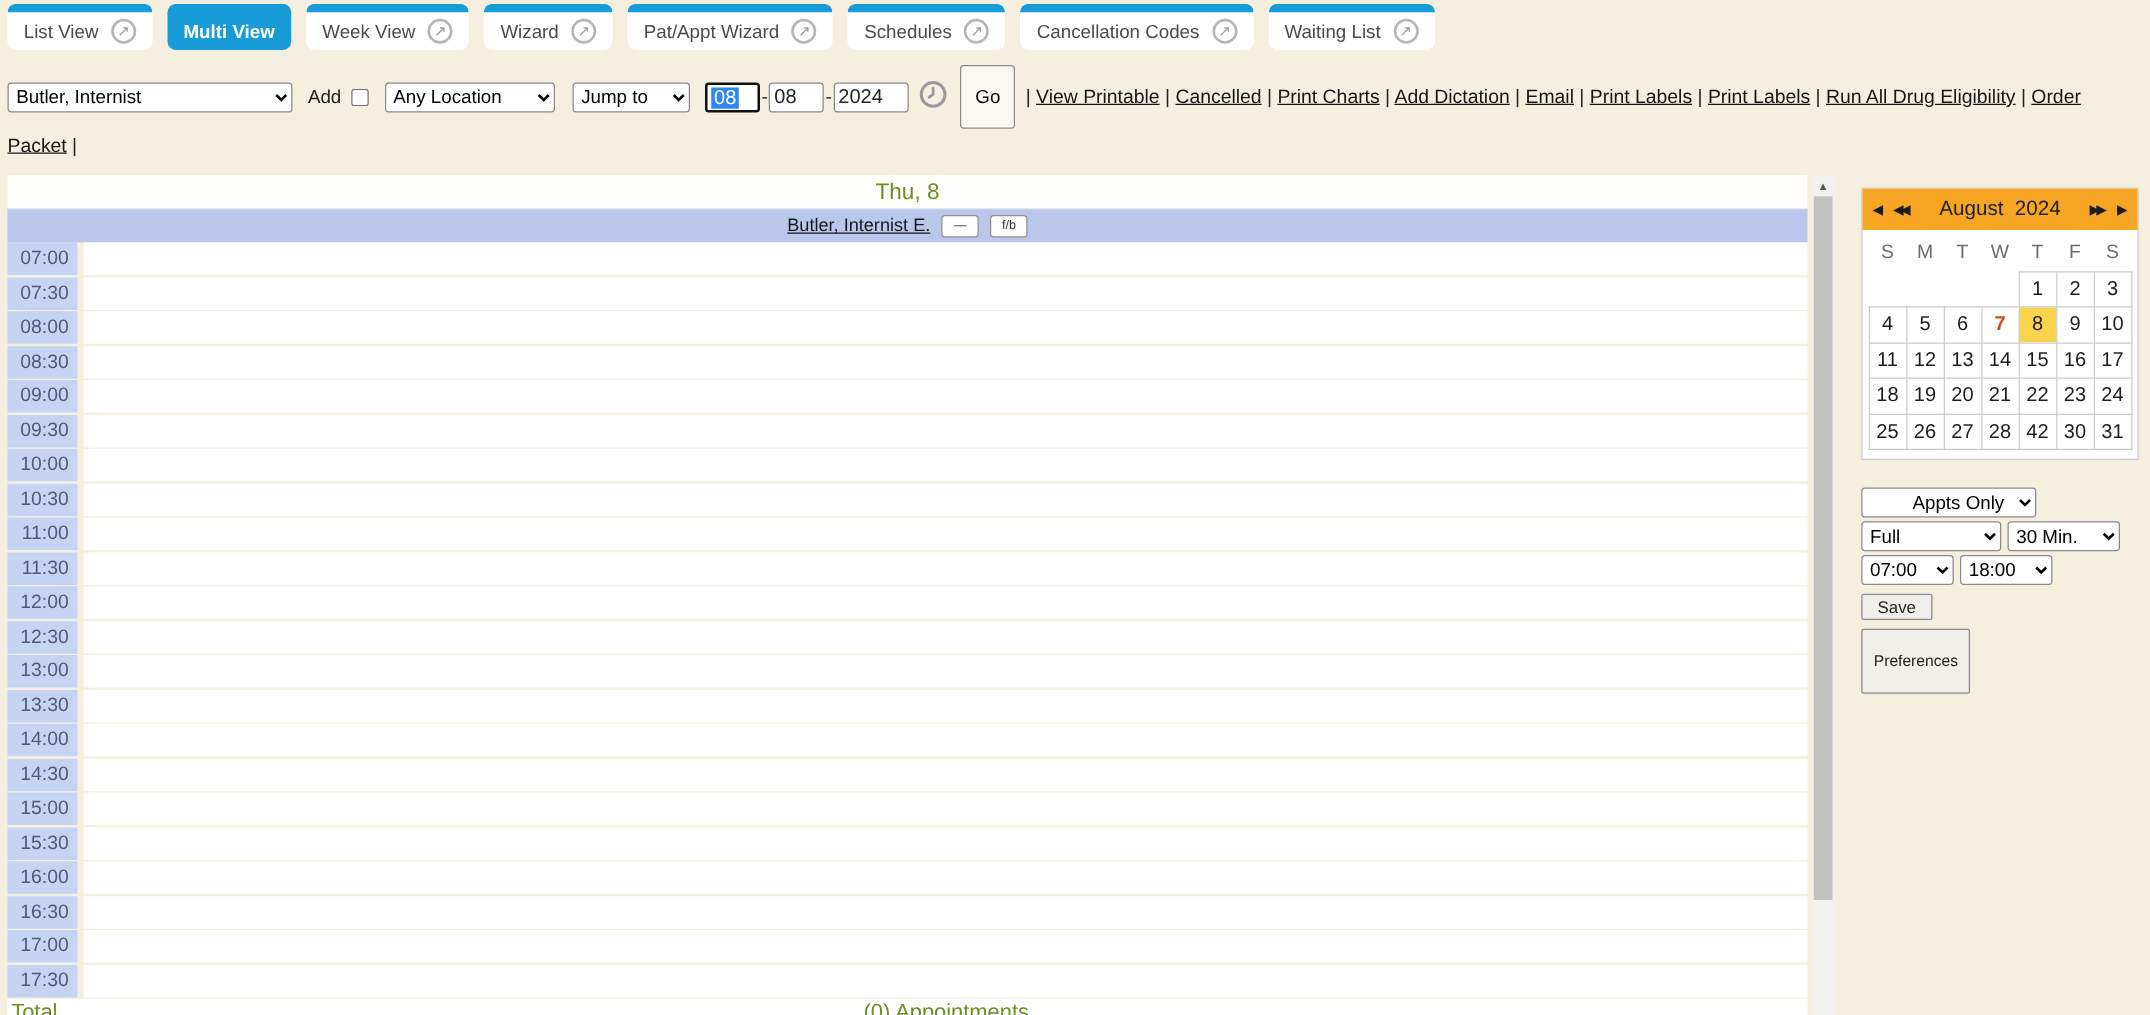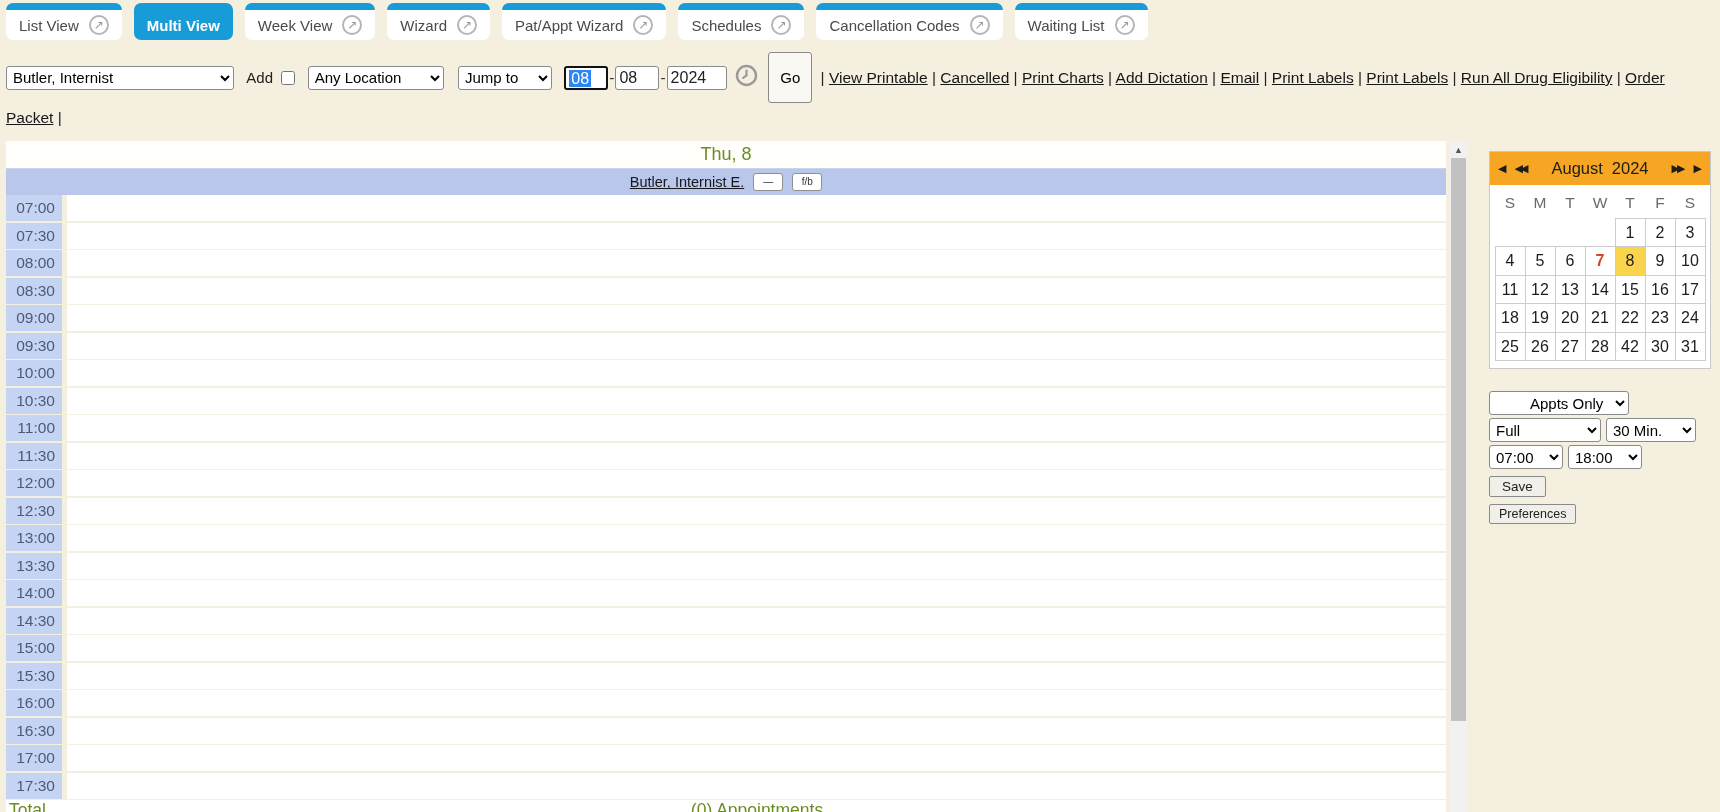--- a/index.html
+++ b/index.html
@@ -126,21 +126,21 @@
   .sel-size { width:112px; margin-right:5px; }
   .sel-interval { width:90px; }
   .sel-start { width:74px; margin-right:5px; }
   .sel-end { width:74px; }
   .side-btn {
     display:block; font-family:"Liberation Sans", sans-serif;
     background:#f1efea; border:1px solid #8a8a8a; border-radius:2px;
     cursor:pointer; color:#222;
   }
   .save-btn { margin-top:7px; font-size:13.5px; padding:2px 12px;text-align:center; }
-  .prefs-btn { margin-top:7px; font-size:12.5px; padding:2px 9px; }
+  .prefs-btn { margin-top:7px; font-size:12.5px; padding:18px 9px; }
 </style>
 </head>
 <body>
 
 <div class="tabbar">
     <div class="tab">
       <span>List View</span>
       <span class="tab-icon">↗</span>
     </div>
     <div class="tab active">

